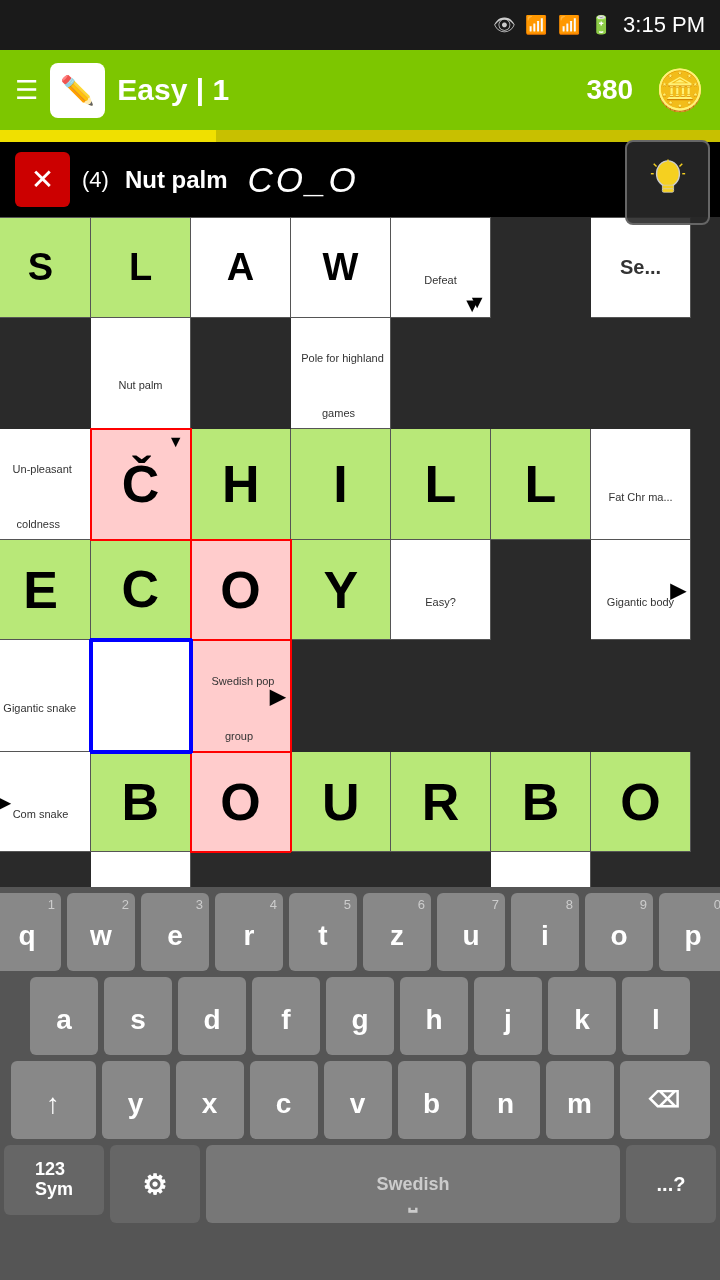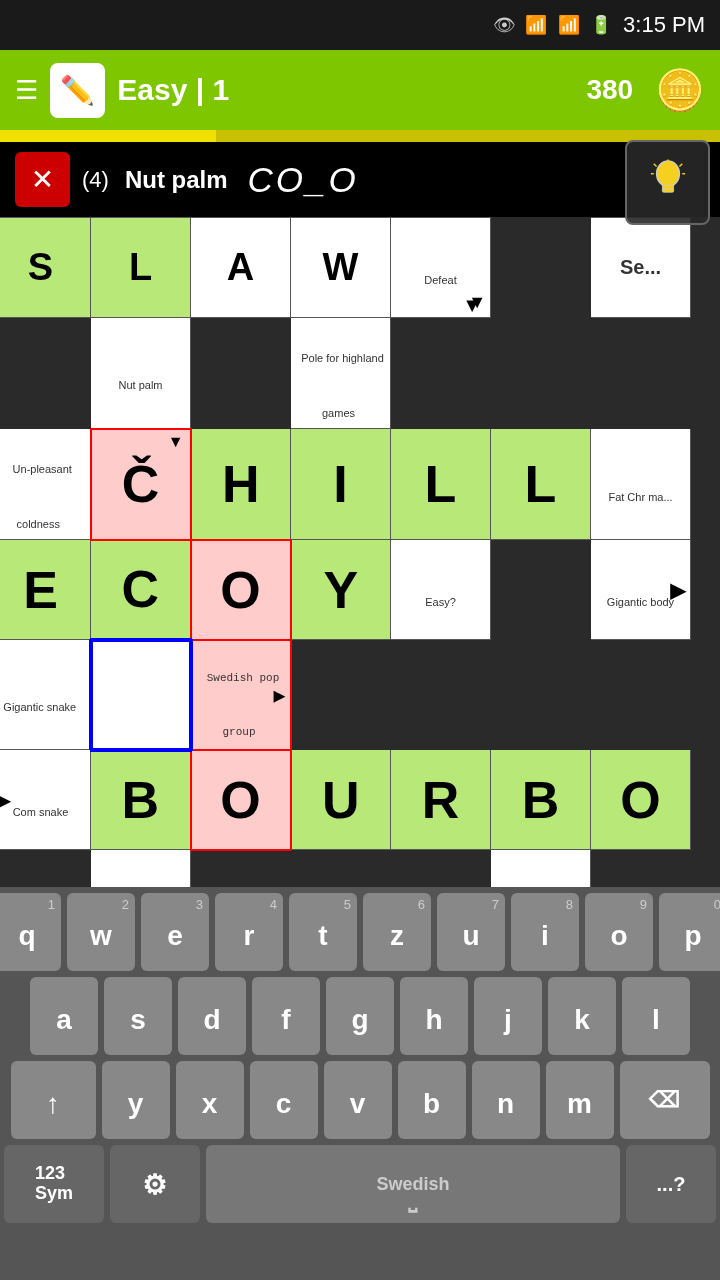--- a/index.html
+++ b/index.html
@@ -323,21 +323,21 @@
           <span class="hint-label">Gigantic body</span>
           <span style="position:absolute;right:4px;top:50%;transform:translateY(-50%);font-size:20px;">▶</span>
         </td>
       </tr>
 
       <tr>
         <td class="grid-cell cell-white">
           <span class="hint-label">Gigantic snake</span>
         </td>
         <td class="grid-cell cell-selected-blue"></td>
-        <td class="grid-cell cell-active-col" style="position:relative;font-family:Liberation Mono, monospace;">
+        <td class="grid-cell cell-active-col" style="position:relative;">
           <span class="hint-label">Swedish pop group</span>
           <span style="position:absolute;right:4px;top:50%;transform:translateY(-50%);font-size:20px;">▶</span>
         </td>
         <td class="grid-cell cell-dark"></td>
         <td class="grid-cell cell-dark"></td>
         <td class="grid-cell cell-dark"></td>
         <td class="grid-cell cell-dark"></td>
       </tr>
 
       <tr>
@@ -484,21 +484,21 @@
       </div>
     <div class="key">
         <span class="key-letter">m</span>
       </div>
     <div class="key key-backspace">
         <span>⌫</span>
       </div>
   </div>
 
   <div class="key-row">
-    <div class="key key-123" style="width:100px; height:78px; font-size:18px; line-height:1.1;">
+    <div class="key key-123" style="width:100px; height:70px; font-size:18px; line-height:1.1;">
         <span>123<br>Sym</span>
       </div>
     <div class="key key-settings" style="width:90px; height:78px; font-size:28px;">
         <span>⚙</span>
       </div>
     <div class="key key-space" style="flex:1; height:78px; background:#777; font-size:18px; color:#ccc; position:relative;">
       <span style="font-size:18px; color:#ccc;">Swedish</span>
       <span style="position:absolute; bottom:10px; left:50%; transform:translateX(-50%); font-size:22px; color:#ccc;">⎵</span>
     </div>
     <div class="key key-punct" style="width:90px; height:78px; font-size:20px;">

